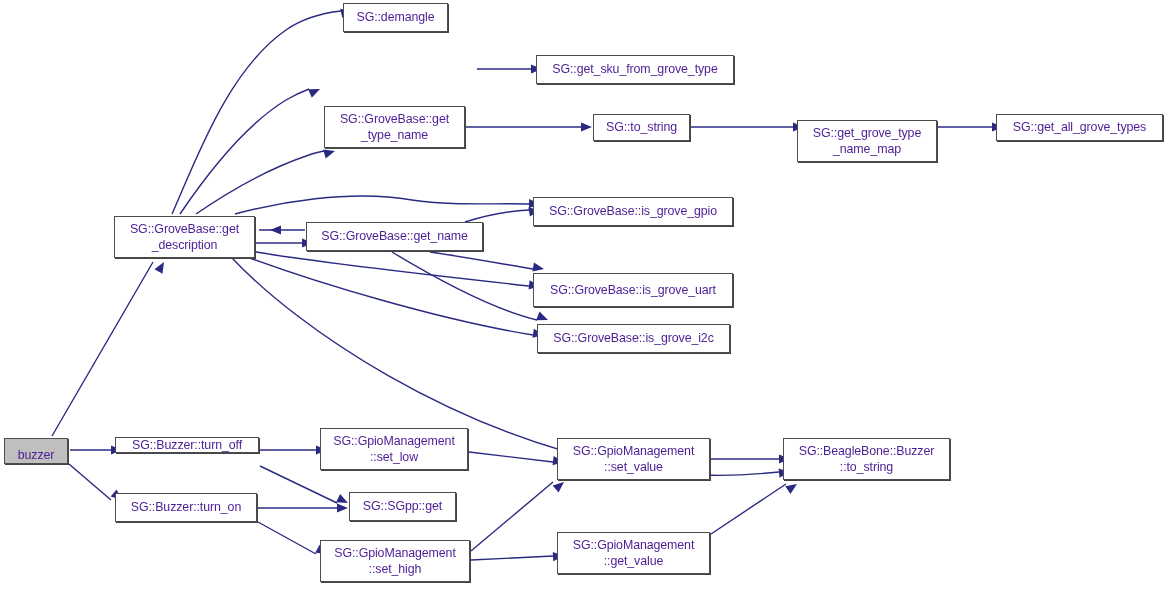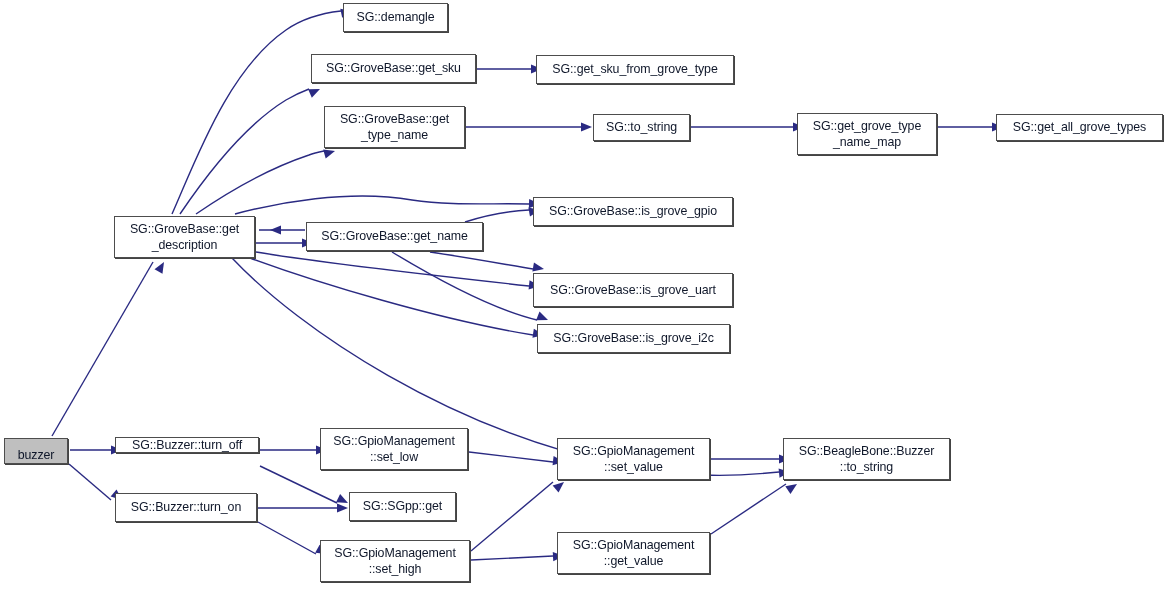--- a/index.html
+++ b/index.html
@@ -27,21 +27,21 @@
     left: 0;
     top: 0;
     width: 1168px;
     height: 591px;
   }
   .gnode {
     position: absolute;
     box-sizing: border-box;
     border: 1px solid #4d4d4d;
     background: #ffffff;
-    color: #0f172a;
+    color: #4c1d95;
     display: flex;
     align-items: center;
     justify-content: center;
     text-align: center;
     font-size: 12.4px;
     line-height: 1.33;
     letter-spacing: -0.1px;
     white-space: pre-line;
     box-shadow: 1px 1px 0 0 #444444;
   }
@@ -172,26 +172,25 @@
         <polygon points="0,0 -11,-4.6 -11,4.6" fill="#2a2a82" transform="translate(1003,127) rotate(0)"></polygon>
       </g>
     </svg>
   <div id="node-layer">
       <div class="gnode root" style="left: 4px; top: 438px; width: 64px; height: 26px; align-items: flex-end;"><span class="nlabel">buzzer</span></div>
       <div class="gnode" style="left: 115px; top: 437px; width: 144px; height: 16px;"><span class="nlabel">SG::Buzzer::turn_off</span></div>
       <div class="gnode" style="left: 115px; top: 493px; width: 142px; height: 29px;"><span class="nlabel">SG::Buzzer::turn_on</span></div>
       <div class="gnode" style="left: 114px; top: 216px; width: 141px; height: 42px;"><span class="nlabel">SG::GroveBase::get
 _description</span></div>
       <div class="gnode" style="left: 343px; top: 3px; width: 105px; height: 29px;"><span class="nlabel">SG::demangle</span></div>
-      <div class="gnode" style="left: 311px; top: 54px; width: 165px; height: 29px;"><span class="nlabel">SG::GroveBase::get_sku</span></div>
       <div class="gnode" style="left: 324px; top: 106px; width: 141px; height: 42px;"><span class="nlabel">SG::GroveBase::get
 _type_name</span></div>
       <div class="gnode" style="left: 536px; top: 55px; width: 198px; height: 29px;"><span class="nlabel">SG::get_sku_from_grove_type</span></div>
       <div class="gnode" style="left: 585px; top: 114px; width: 97px; height: 27px; margin-left: 8px;"><span class="nlabel">SG::to_string</span></div>
-      <div class="gnode" style="left: 797px; top: 113px; width: 140px; height: 42px;"><span class="nlabel">SG::get_grove_type
+      <div class="gnode" style="left: 797px; top: 120px; width: 140px; height: 42px;"><span class="nlabel">SG::get_grove_type
 _name_map</span></div>
       <div class="gnode" style="left: 306px; top: 222px; width: 177px; height: 29px;"><span class="nlabel">SG::GroveBase::get_name</span></div>
       <div class="gnode" style="left: 996px; top: 114px; width: 167px; height: 27px;"><span class="nlabel">SG::get_all_grove_types</span></div>
       <div class="gnode" style="left: 533px; top: 197px; width: 200px; height: 29px;"><span class="nlabel">SG::GroveBase::is_grove_gpio</span></div>
       <div class="gnode" style="left: 533px; top: 273px; width: 200px; height: 34px;"><span class="nlabel">SG::GroveBase::is_grove_uart</span></div>
       <div class="gnode" style="left: 537px; top: 324px; width: 193px; height: 29px;"><span class="nlabel">SG::GroveBase::is_grove_i2c</span></div>
       <div class="gnode" style="left: 320px; top: 428px; width: 148px; height: 42px;"><span class="nlabel">SG::GpioManagement
 ::set_low</span></div>
       <div class="gnode" style="left: 341px; top: 492px; width: 107px; height: 29px; margin-left: 8px;"><span class="nlabel">SG::SGpp::get</span></div>
       <div class="gnode" style="left: 320px; top: 540px; width: 150px; height: 42px;"><span class="nlabel">SG::GpioManagement

